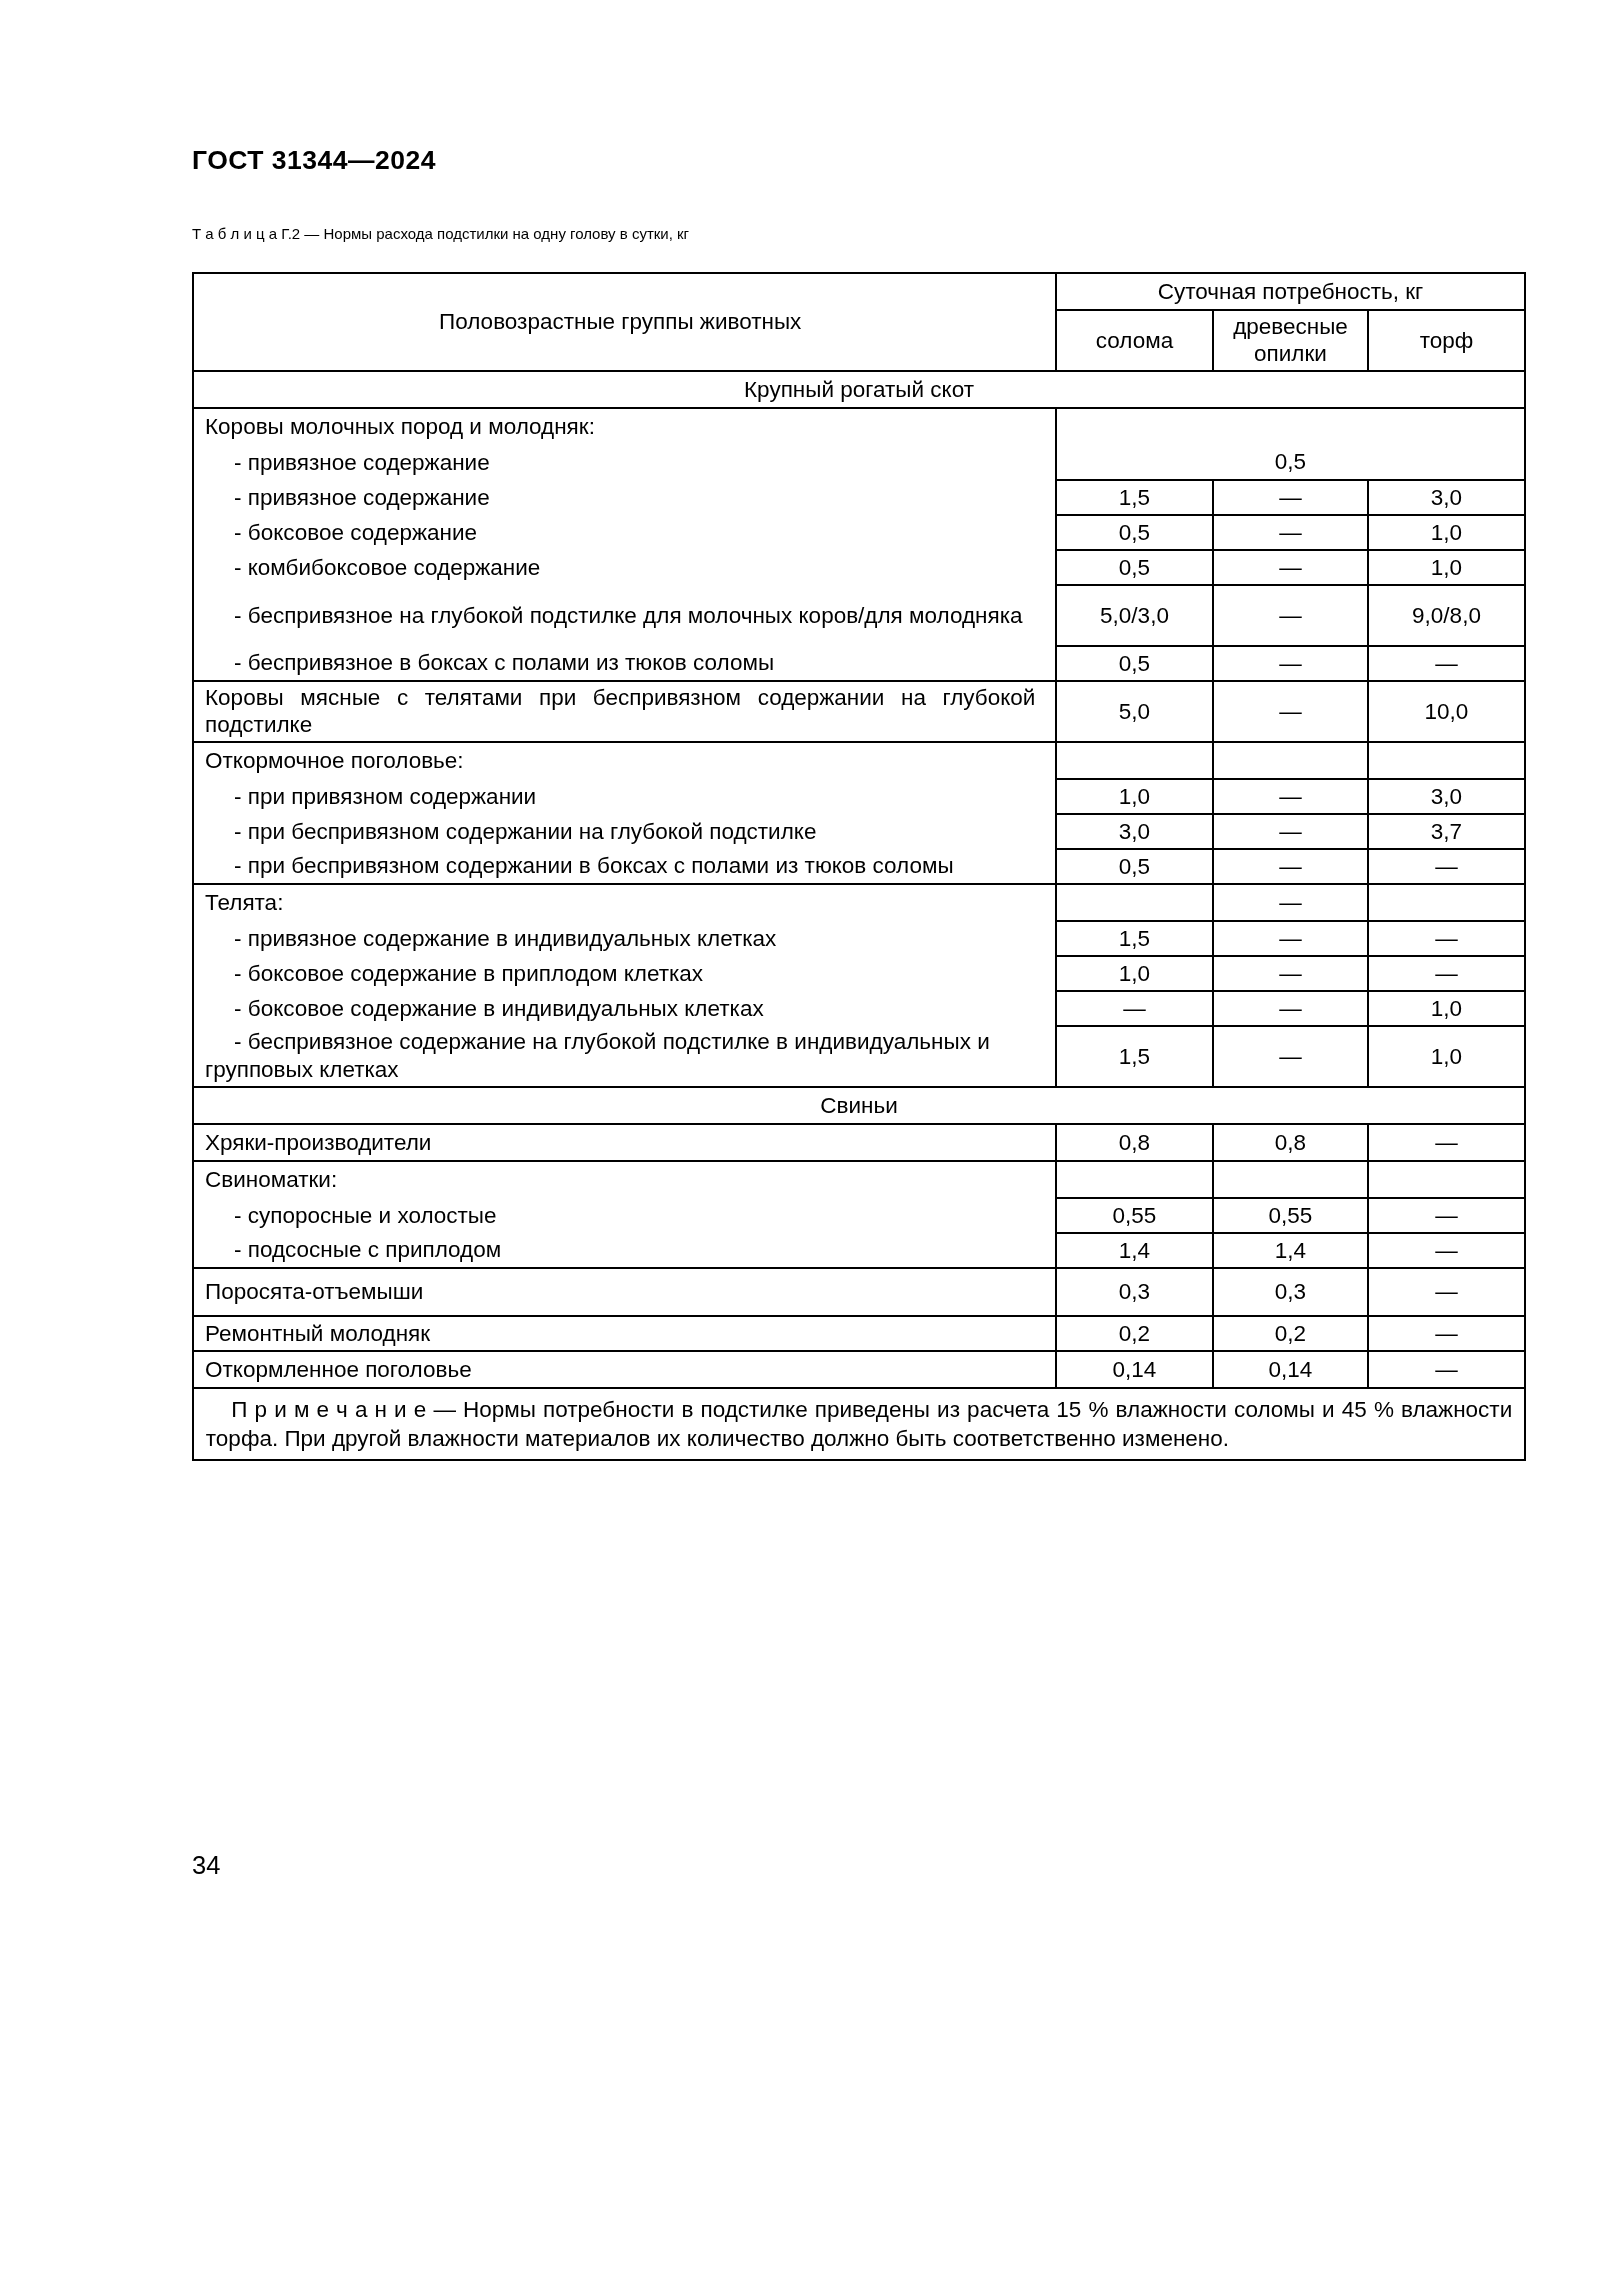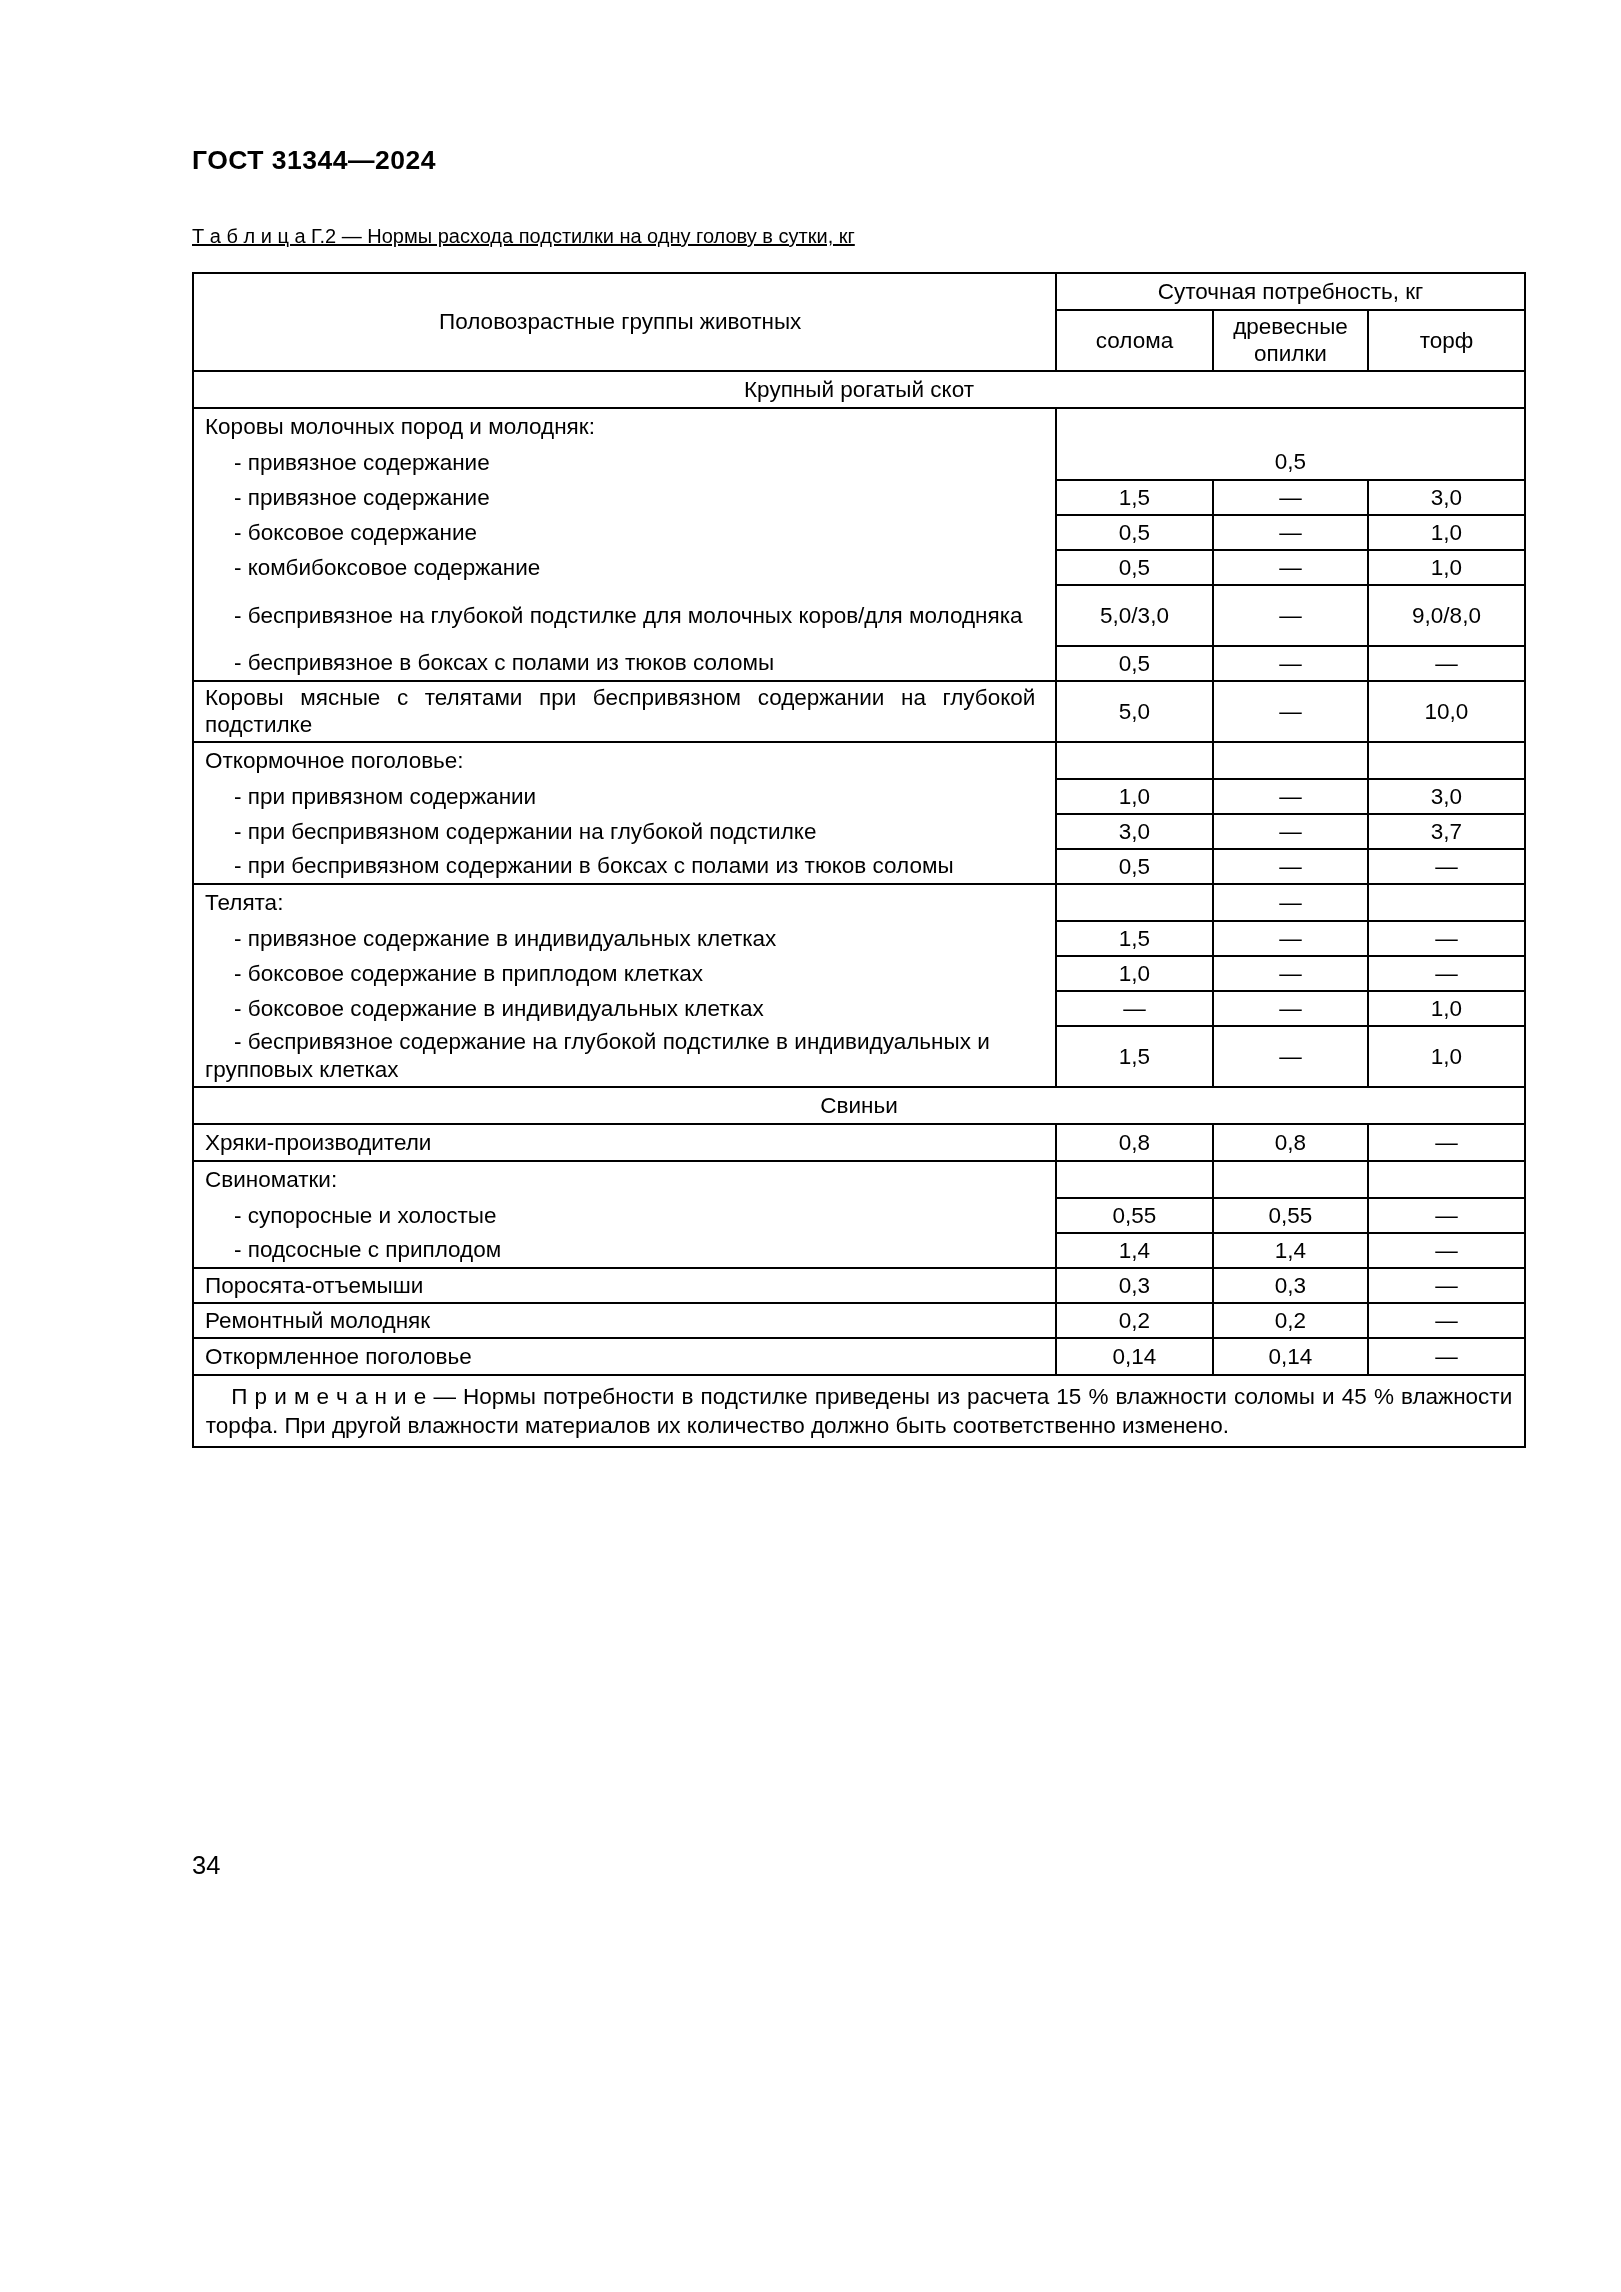--- a/index.html
+++ b/index.html
@@ -17,22 +17,21 @@
     left: 192px;
     top: 145px;
     font-size: 26.5px;
     font-weight: bold;
     letter-spacing: 0.5px;
   }
   .caption {
     position: absolute;
     left: 192px;
     top: 225px;
-    font-size: 20px;
-    text-decoration: underline;
+    font-size: 15px;
   }
   table.gost {
     position: absolute;
     left: 192px;
     top: 272px;
     width: 1331px;
     table-layout: fixed;
     border-collapse: collapse;
     border: 2px solid #000;
     font-size: 22.5px;
@@ -233,21 +232,21 @@
         <td class="v">0,55</td>
         <td class="v">—</td>
       </tr>
       <tr style="height:35px">
         <td class="lbl sub">- подсосные с приплодом</td>
         <td class="v">1,4</td>
         <td class="v">1,4</td>
         <td class="v">—</td>
       </tr>
 
-      <tr class="grp" style="height:35px">
+      <tr class="grp" style="height:48px">
         <td class="lbl">Поросята-отъемыши</td>
         <td class="v">0,3</td>
         <td class="v">0,3</td>
         <td class="v">—</td>
       </tr>
       <tr class="grp" style="height:35px">
         <td class="lbl">Ремонтный молодняк</td>
         <td class="v">0,2</td>
         <td class="v">0,2</td>
         <td class="v">—</td>

